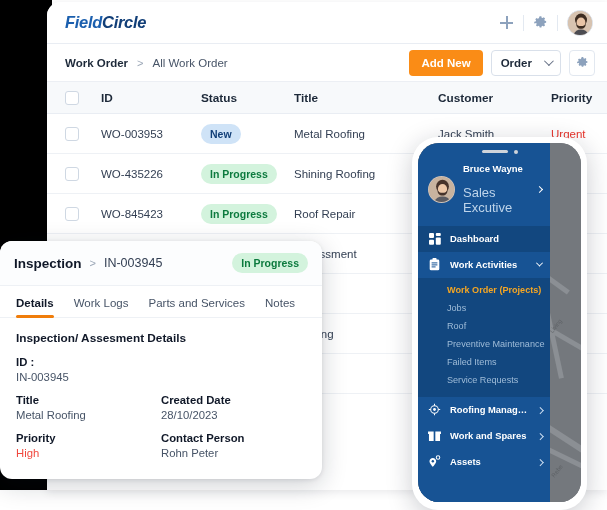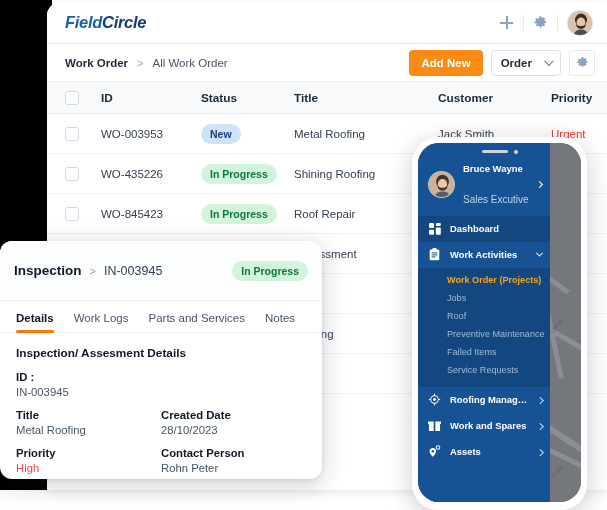--- a/index.html
+++ b/index.html
@@ -112,21 +112,21 @@
   .pr-urgent { color: #e8342b; }
 
   
   .insp-card {
     position: absolute; left: 0px; top: 241px; width: 322px; height: 238px;
     background: #ffffff; border-radius: 12px;
     box-shadow: 0 6px 26px rgba(16,24,40,.20), 0 1px 4px rgba(16,24,40,.10);
     overflow: hidden;
   }
   .insp-head {
-    height: 60px; display: flex; align-items: center; padding: 0 14px;
+    height: 45px; display: flex; align-items: center; padding: 0 14px;
     border-bottom: 1px solid #eef1f5; background: #fcfdfe;
   }
   .insp-title { font-size: 13.5px; font-weight: bold; color: #101828; }
   .insp-id { font-size: 12.5px; color: #344054; }
   .insp-head .crumb-sep { margin: 0 8px; }
   .insp-badge { margin-left: auto; }
   .insp-tabs {
     display: flex; align-items: center; gap: 20px; padding: 11px 16px 0 16px;
     border-bottom: 1px solid #eef1f5; height: 32px;
   }
@@ -186,21 +186,21 @@
   }
   .user-row {
     display: flex; align-items: center; gap: 8px;
     padding: 21px 8px 11px 10px;
   }
   .user-av {
     width: 27px; height: 27px; border-radius: 50%; flex: none;
     background: #b9a392; overflow: hidden; border: 1px solid rgba(255,255,255,.35);
   }
   .user-name { font-size: 9.5px; font-weight: bold; color: #fff; line-height: 1.15; }
-  .user-role { font-size: 10px; color: #bed4ea; margin-top: 19px; }
+  .user-role { font-size: 13px; color: #bed4ea; margin-top: 10px; }
   .user-chev {
     margin-left: auto; width: 5px; height: 5px; flex: none;
     border-right: 1.4px solid #ffffff; border-top: 1.4px solid #ffffff;
     transform: rotate(45deg);
   }
   .nav-item {
     display: flex; align-items: center; gap: 9px;
     height: 26px; padding: 0 8px 0 10px; cursor: pointer;
   }
   .nav-item.sel { background: #12477f; }

